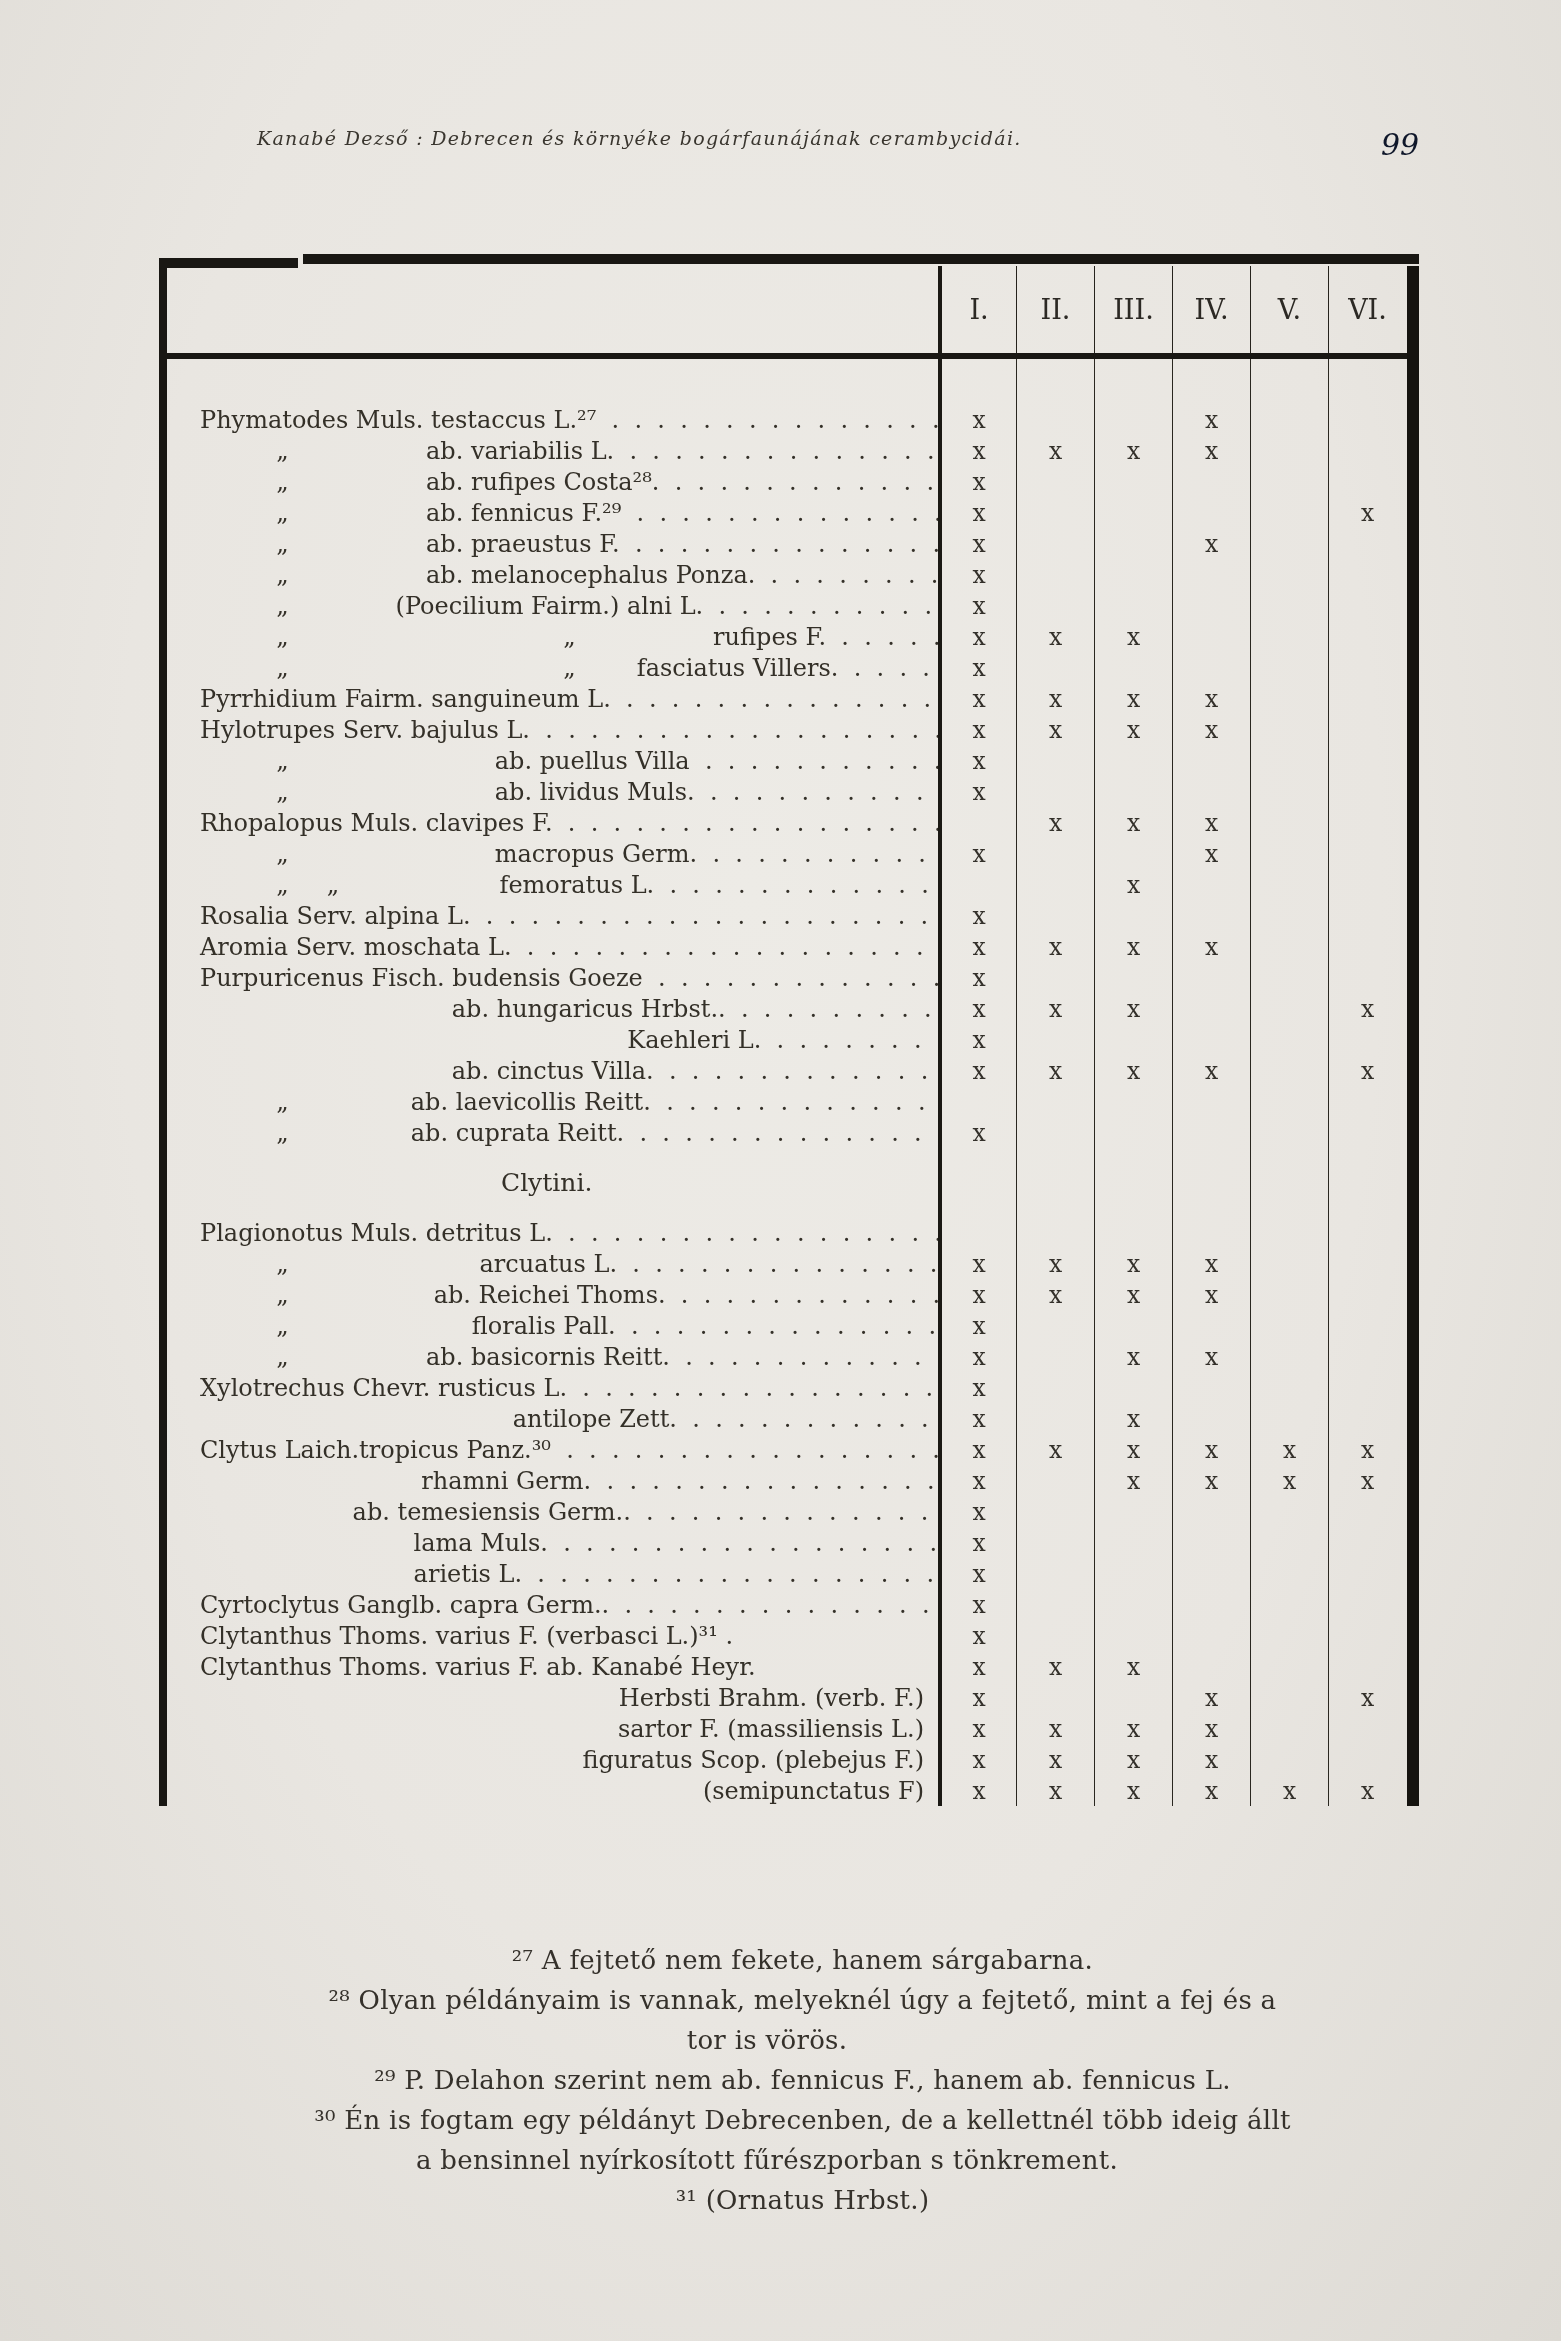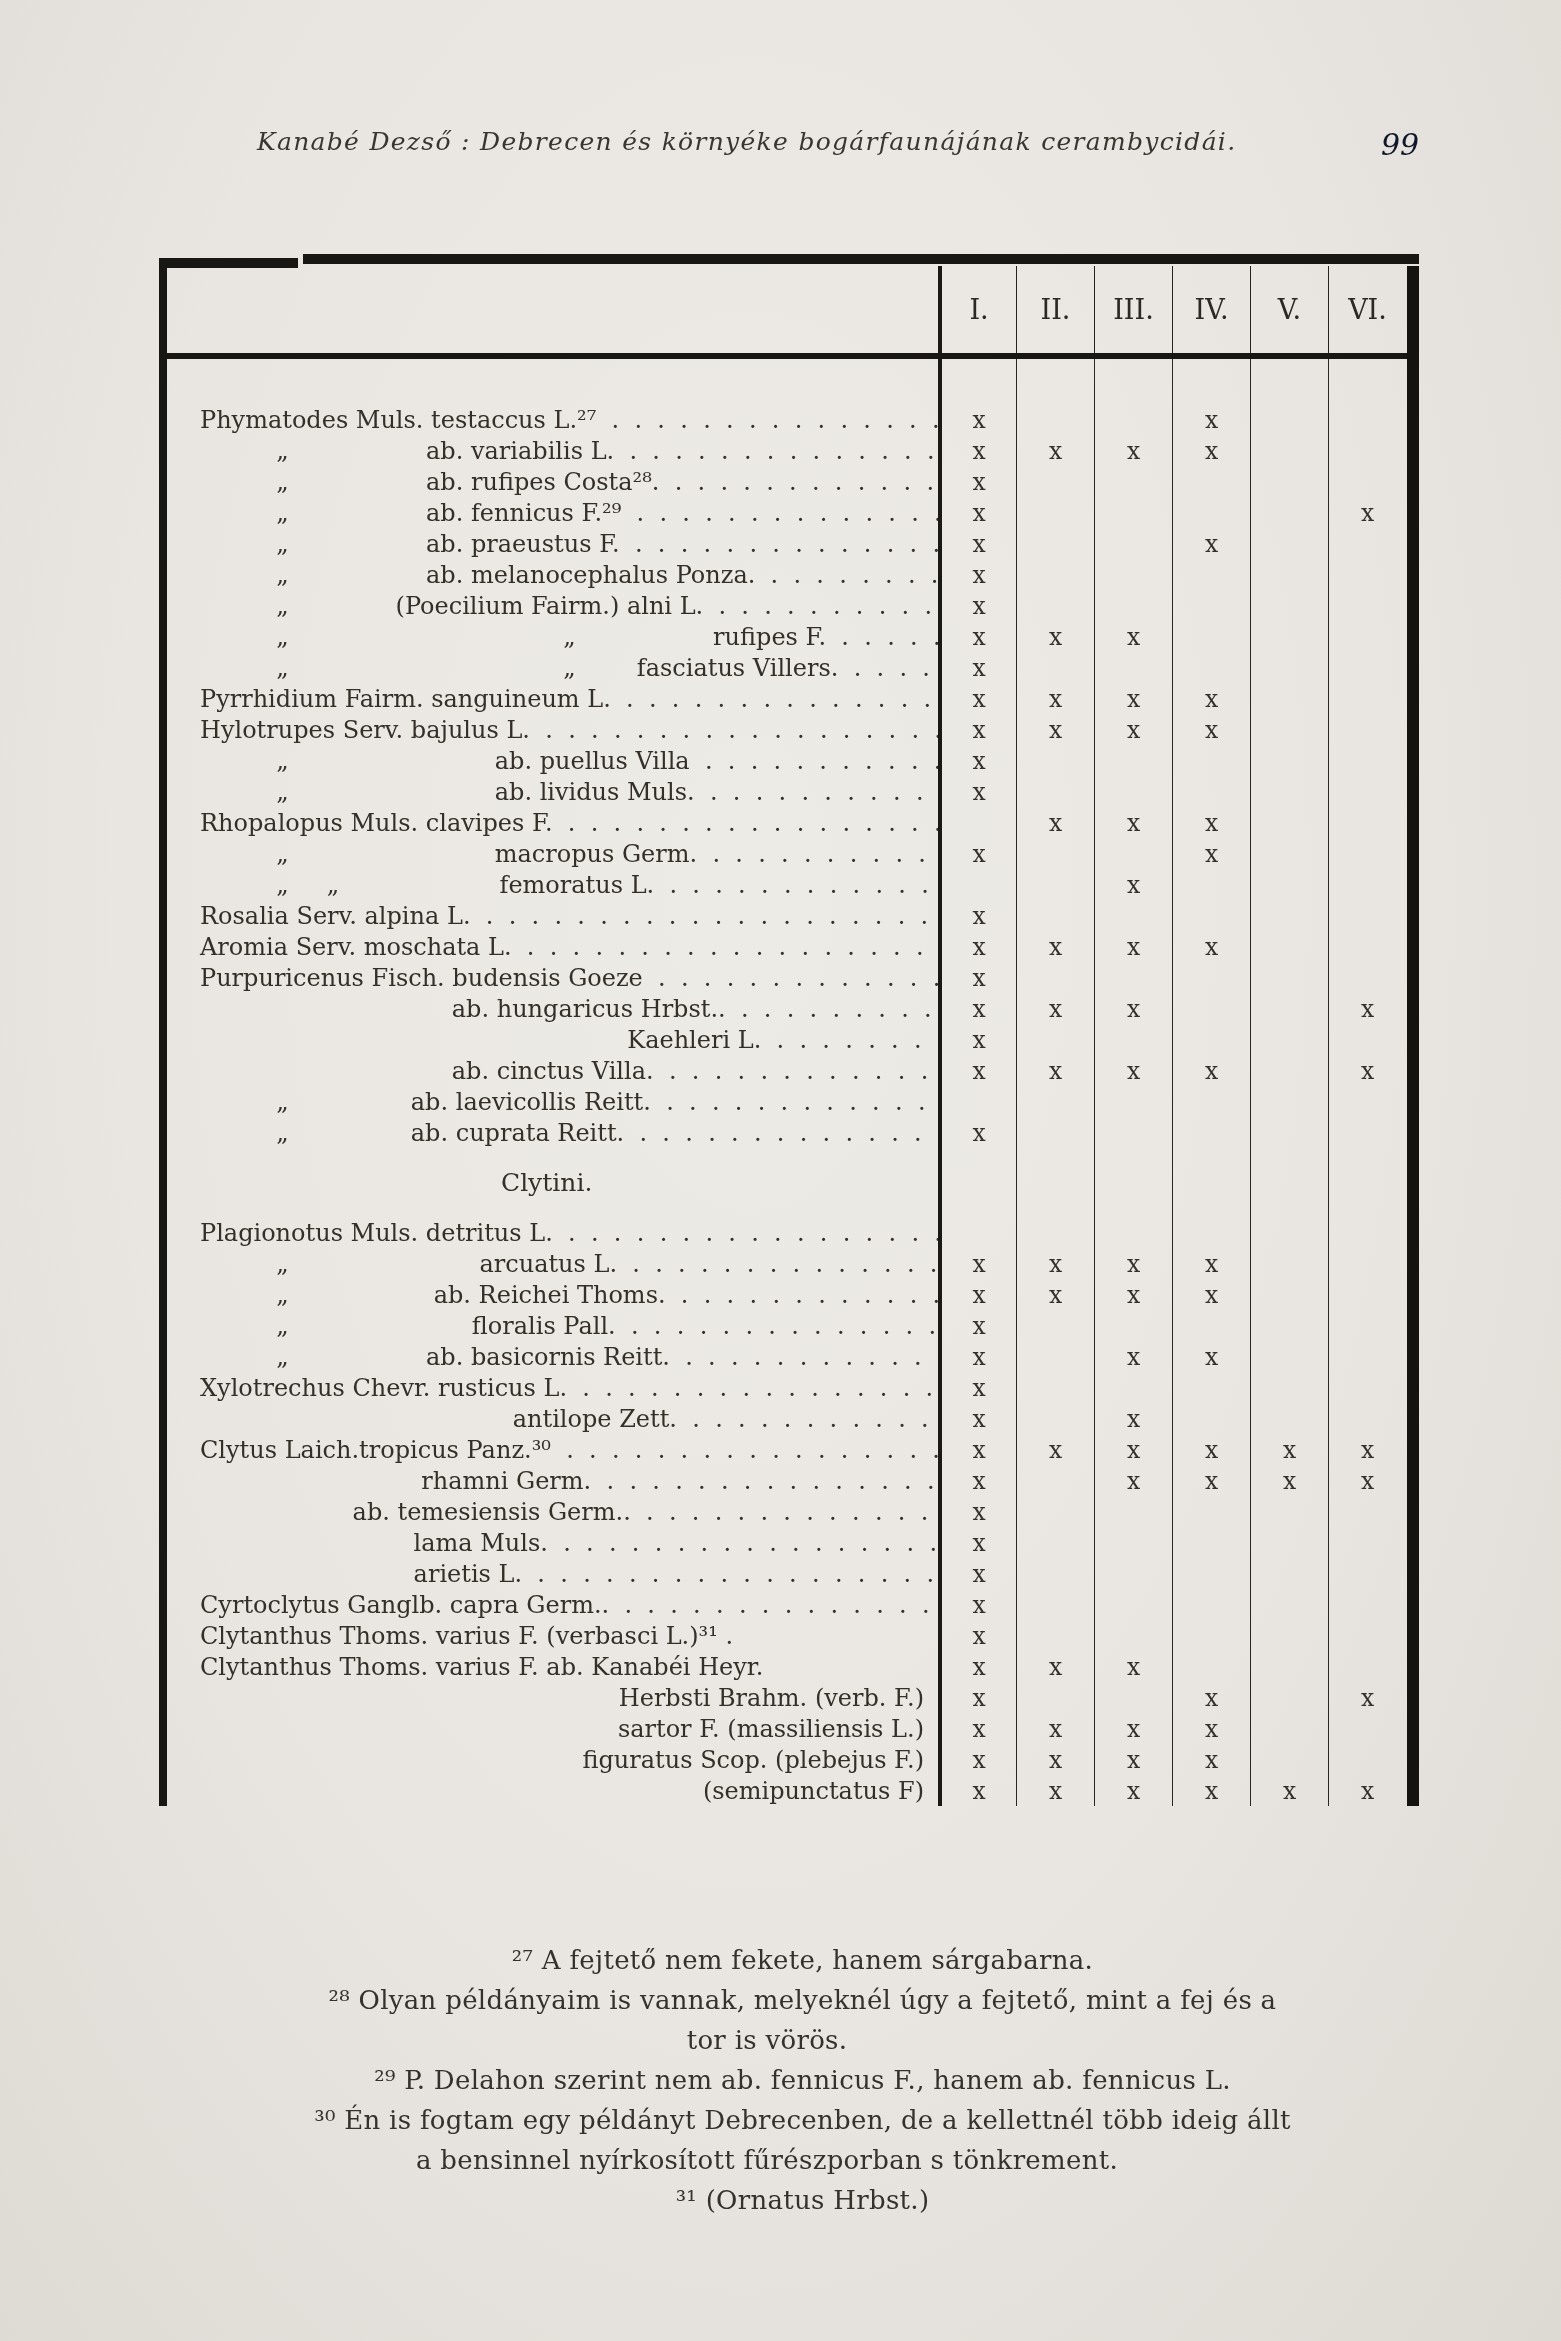--- a/index.html
+++ b/index.html
@@ -5,21 +5,21 @@
   html,body{margin:0;padding:0;}
   body{
     width:1561px;height:2342px;position:relative;overflow:hidden;
     font-family:"DejaVu Serif", serif;
     background:radial-gradient(ellipse at 48% 38%, #edebe6 0%, #e9e6e1 55%, #ddDAD4 100%);
     background-color:#e9e6e1;
     color:#2f2c28;
   }
   
   .page-header{position:absolute;top:127px;left:0;width:100%;height:43px;}
-  .title{position:absolute;left:257px;top:0;font-style:italic;font-size:25px;letter-spacing:1.3px;color:#3a362f;white-space:pre;}
+  .title{position:absolute;left:257px;top:0;font-style:italic;font-size:19px;letter-spacing:1.3px;color:#3a362f;white-space:pre;}
   .page-num{position:absolute;left:1381px;top:0;font-style:italic;font-size:30px;color:#0f172a;}
 
   
   .table-wrap{position:absolute;left:159px;top:254px;width:1260px;}
   .top-bar{position:relative;height:12px;}
   .top-bar .seg1{position:absolute;left:0;top:4.3px;width:139px;height:9.5px;background:#191713;}
   .top-bar .seg2{position:absolute;left:144px;top:0;width:1116px;height:10.4px;background:#191713;}
   .tbl{border-left:8.7px solid #191713;border-right:12px solid #15130f;}
   .hdr-row{display:flex;height:87px;}
   .hdr-rule{height:6px;background:#191713;}
@@ -468,21 +468,21 @@
     <div class="species"><span class="lbl">Clytanthus Thoms. varius F. (verbasci L.)³¹ .</span></div>
     <div class="mark first">x</div>
     <div class="mark"></div>
     <div class="mark"></div>
     <div class="mark"></div>
     <div class="mark"></div>
     <div class="mark"></div>
   </div>
 
   <div class="trow">
-    <div class="species"><span class="lbl">Clytanthus Thoms. varius F. ab. Kanabéi Heyr.</span></div>
+    <div class="species"><span class="lbl">Clytanthus Thoms. varius F. ab. Kanabé Heyr.</span></div>
     <div class="mark first">x</div>
     <div class="mark">x</div>
     <div class="mark">x</div>
     <div class="mark"></div>
     <div class="mark"></div>
     <div class="mark"></div>
   </div>
 
   <div class="trow right-al">
     <div class="species"><span class="lbl">Herbsti Brahm. (verb. F.)</span></div>

